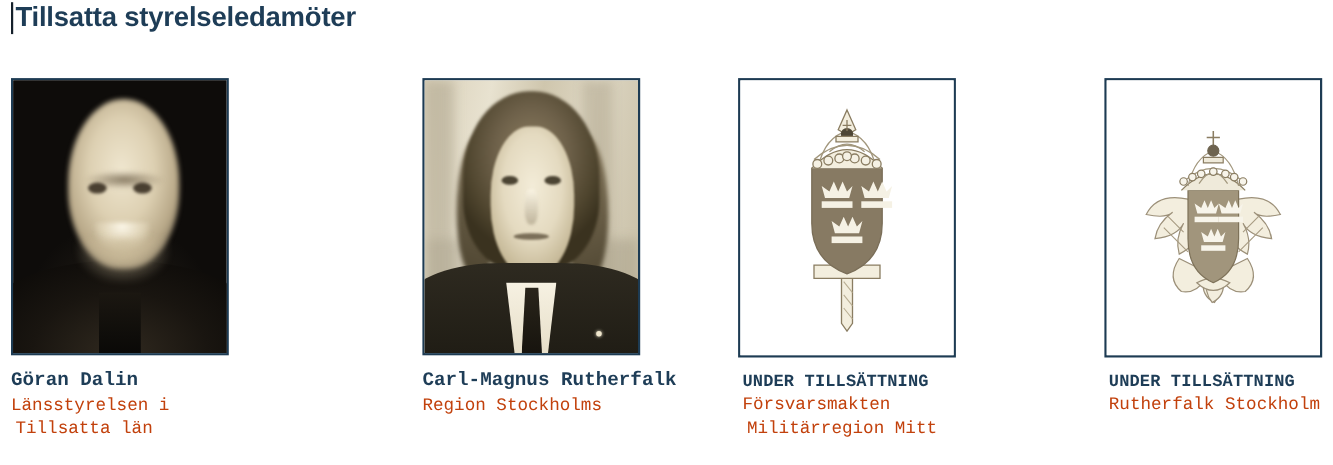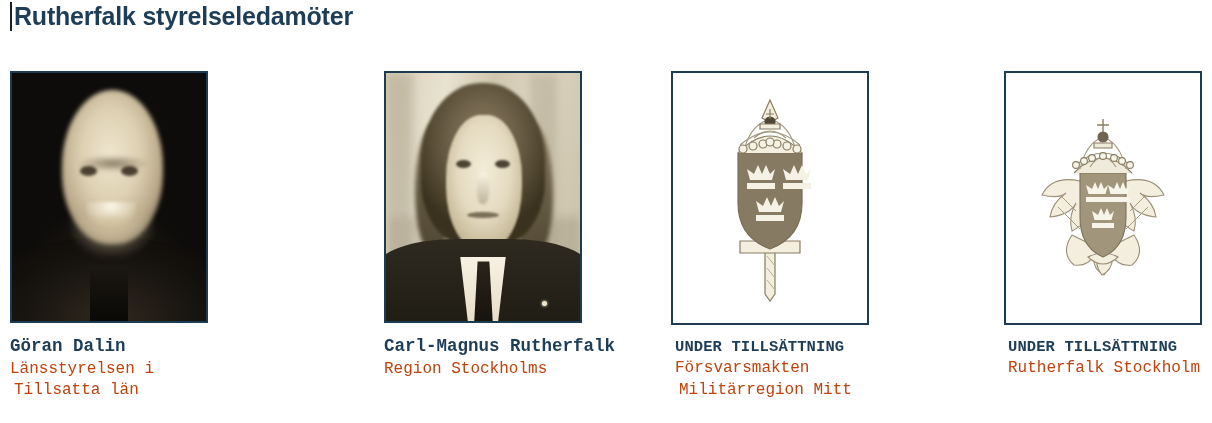--- a/index.html
+++ b/index.html
@@ -203,21 +203,21 @@
     position:absolute; inset:0;
     display:flex; align-items:center; justify-content:center;
     background:#ffffff;
   }
   .crest svg{ display:block; }
 </style>
 </head>
 <body>
 
 <div class="text-caret"></div>
-<div class="page-title">Rutherfalk styrelseledamöter</div>
+<div class="page-title">Tillsatta styrelseledamöter</div>
 
 <div class="cards">
 
   <div class="card card-0">
     <div class="frame frame-photo">
       <div class="photo p1">
         <div class="shoulders"></div>
         <div class="head"></div>
         <div class="brow"></div>
         <div class="eyeL"></div>

